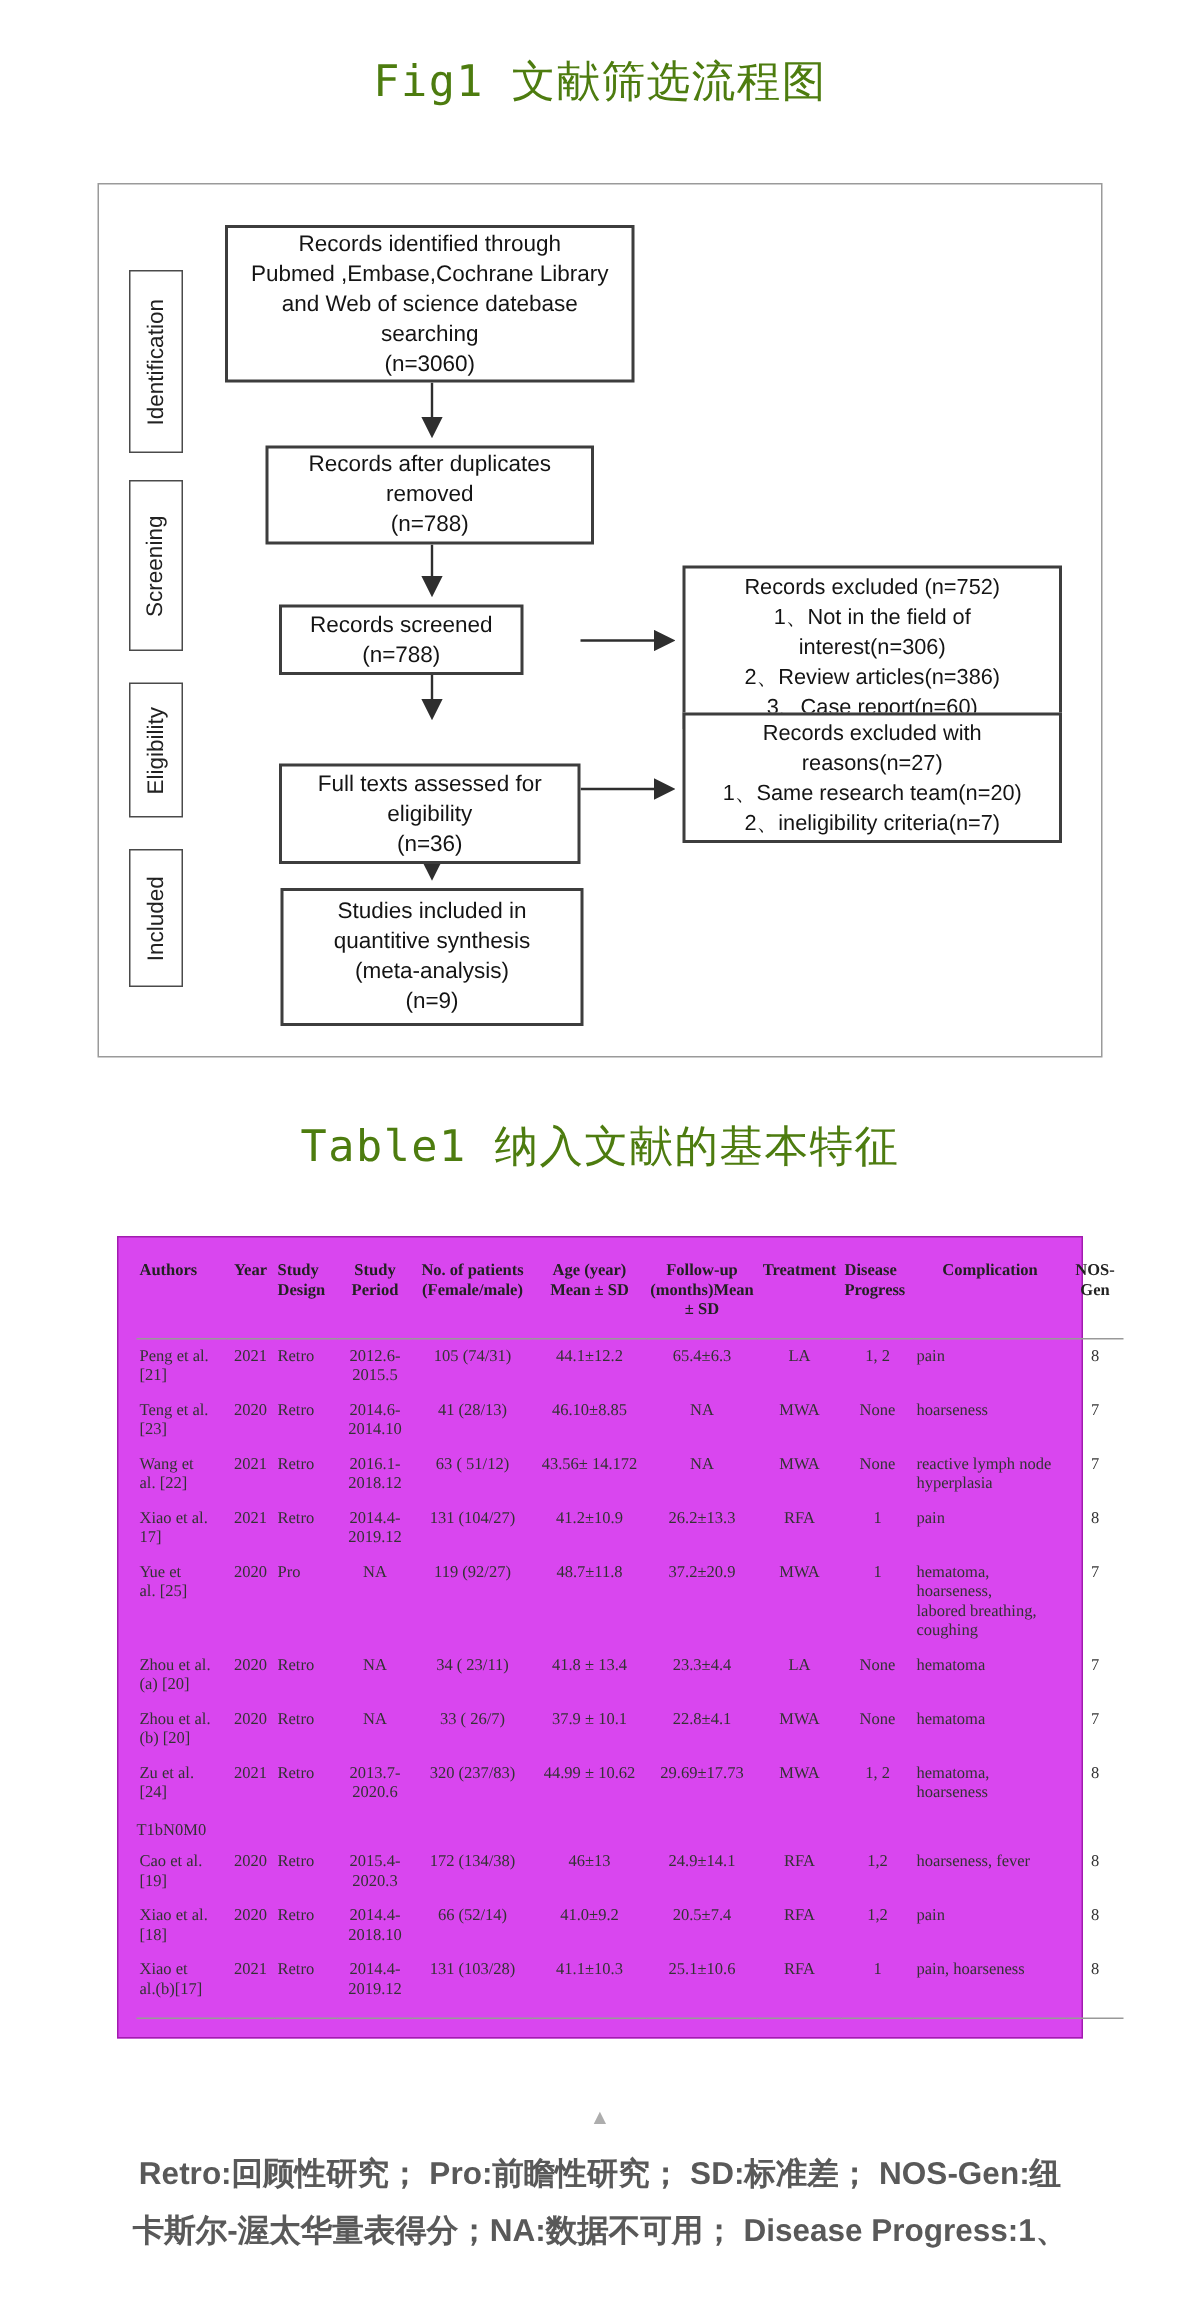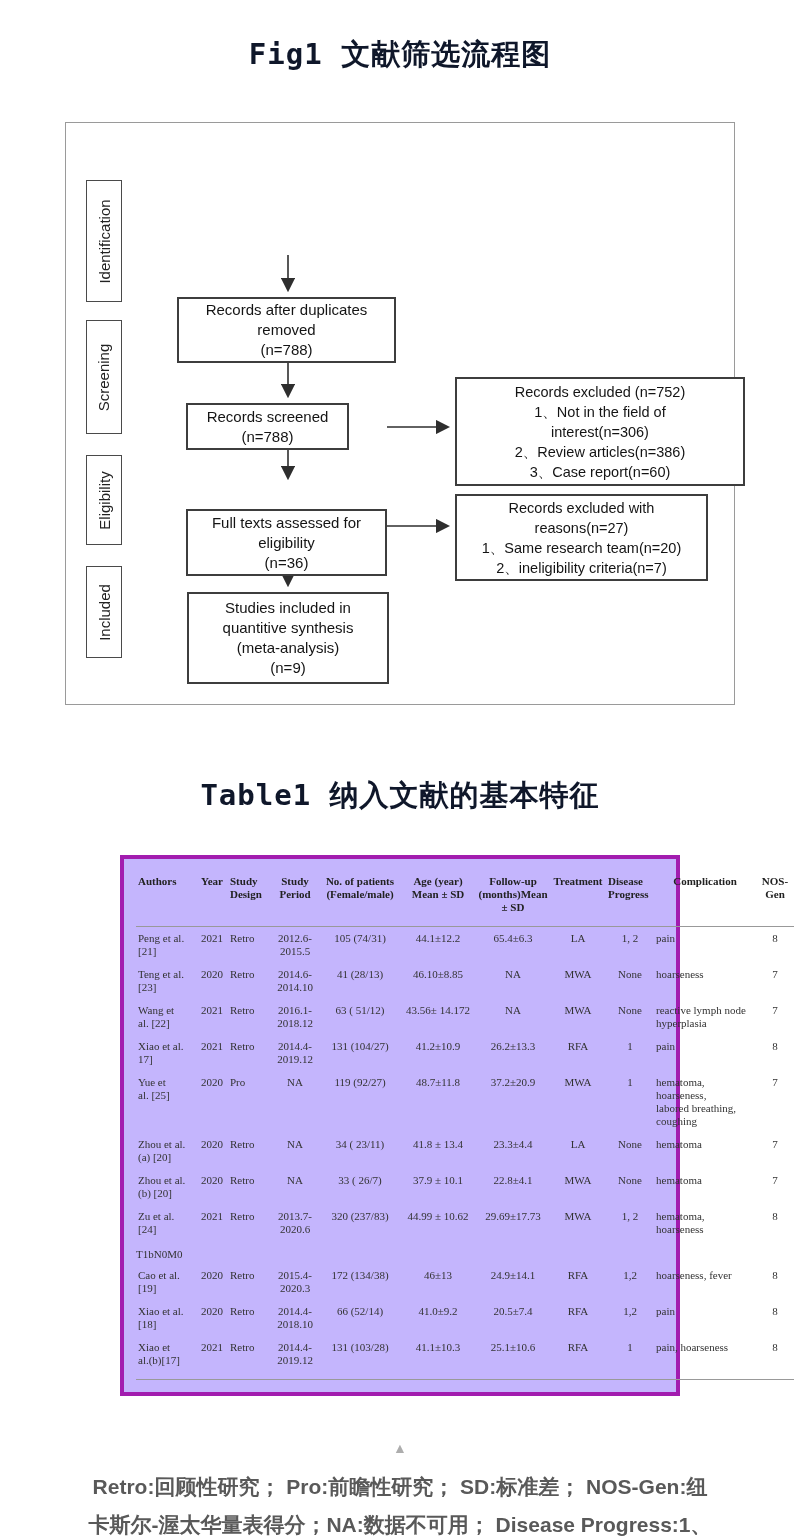--- a/index.html
+++ b/index.html
@@ -3,26 +3,26 @@
 <meta charset="utf-8">
 <style>
   html,body{margin:0;padding:0;}
   body{
     width:800px;min-height:1539px;background:#ffffff;
     font-family:"Liberation Sans",sans-serif;
     -webkit-font-smoothing:antialiased;
   }
   
   .sec-title{
-    text-align:center;color:#0f172a;font-weight:bold;
+    text-align:center;color:#4d7c0f;font-weight:normal;
     font-family:"DejaVu Sans Mono","DejaVu Sans",sans-serif;
     font-size:29px;line-height:36px;letter-spacing:1px;
   }
   .fig-title{margin-top:36px;}
-  .tbl-title{margin-top:72px;}
+  .tbl-title{margin-top:41px;}
 
   
   .flow-wrap{
     position:relative;width:668px;height:581px;
     margin:50px auto 0;border:1px solid #9a9a9a;background:#fff;
   }
   .arrows{position:absolute;left:0;top:0;}
   .stage{
     position:absolute;border:1px solid #4a4a4a;background:#fff;
     display:flex;align-items:center;justify-content:center;
@@ -44,27 +44,27 @@
   .st-screening{left:20px;top:197px;width:34px;height:112px;}
   .st-eligibility{left:20px;top:332px;width:34px;height:88px;}
   .st-included{left:20px;top:443px;width:34px;height:90px;}
   
   .bx-identified{left:84px;top:27px;width:273px;height:105px;}
   .bx-duplicates{left:111px;top:174px;width:219px;height:66px;}
   .bx-screened{left:120px;top:280px;width:163px;height:47px;}
   .bx-fulltext{left:120px;top:362px;width:201px;height:67px;margin-top:24px;}
   .bx-included{left:121px;top:469px;width:202px;height:92px;}
   
-  .bx-excluded{left:389px;top:254px;width:290px;height:109px;}
-  .bx-reasons{left:389px;top:371px;width:253px;height:87px;}
+  .bx-excluded{left:389px;top:254px;width:253px;height:109px;}
+  .bx-reasons{left:389px;top:352px;width:253px;height:87px;}
 
   
   .table-card{
-    width:560px;margin:42px auto 0;border:4px solid #a21caf;
-    padding:10px 12px 12px;box-sizing:border-box;background:#c4b5fd;
+    width:644px;margin:42px auto 0;border:1px solid #a21caf;
+    padding:10px 12px 12px;box-sizing:border-box;background:#d946ef;
   }
   table.chars{
     width:100%;border-collapse:collapse;table-layout:fixed;
     font-family:"Liberation Serif",serif;font-size:11px;color:#333;
     border-bottom:1px solid #999;
   }
   table.chars th{
     font-weight:bold;font-size:11px;line-height:13px;
     padding:6px 2px 12px;border-bottom:1px solid #999;
     vertical-align:top;white-space:pre-line;color:#222;
@@ -113,20 +113,25 @@
   <div class="stage st-screening">
     <span>Screening</span>
   </div>
   <div class="stage st-eligibility">
     <span>Eligibility</span>
   </div>
   <div class="stage st-included">
     <span>Included</span>
   </div>
 
+  <div class="fbox bx-identified">Records identified through
+Pubmed ,Embase,Cochrane Library
+and Web of science datebase
+searching
+(n=3060)</div>
   <div class="fbox bx-duplicates">Records after duplicates
 removed
 (n=788)</div>
   <div class="fbox bx-screened">Records screened
 (n=788)</div>
   <div class="fbox bx-fulltext">Full texts assessed for
 eligibility
 (n=36)</div>
   <div class="fbox bx-included">Studies included in
 quantitive synthesis

